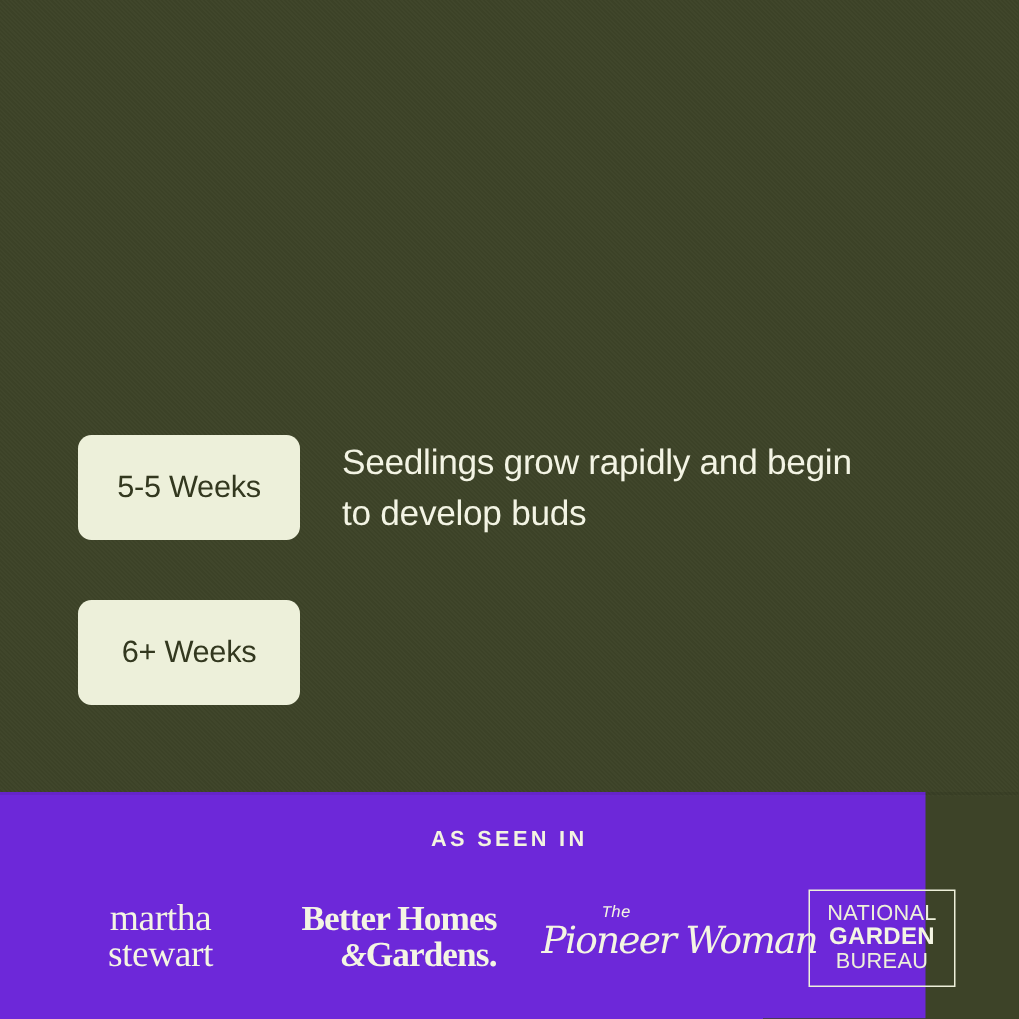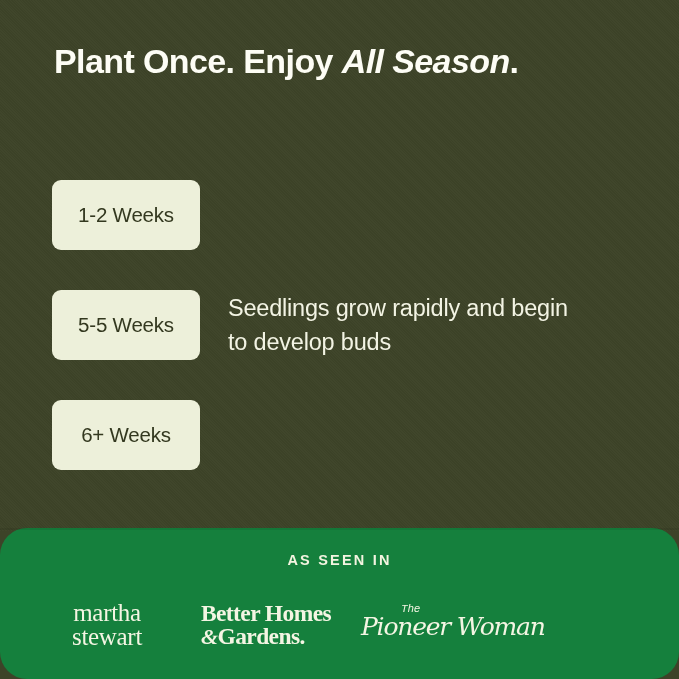--- a/index.html
+++ b/index.html
@@ -116,24 +116,23 @@
     line-height: 34px;
     letter-spacing: -0.2px;
     white-space: nowrap;
   }
 
   
   #band {
     position: absolute;
     left: 0;
     top: 528px;
-    width: 679px;
+    width: 617px;
     height: 151px;
-    background: #15803d;
-    border-radius: 27px;
+    background: #6d28d9;
   }
   #band-topshade {
     position: absolute;
     left: 0; top: 0;
     width: 679px;
     height: 2px;
     background: rgba(0,0,0,0.07);
   }
   .as-seen {
     position: absolute;
@@ -175,21 +174,21 @@
     letter-spacing: -0.3px;
   }
 
   
   #logo-bhg { left: 182px; width: 168px; }
   .bhg {
     font-family: "Liberation Serif", serif;
     font-weight: bold;
     font-size: 23.5px;
     line-height: 23px;
-    text-align: left;
+    text-align: right;
     letter-spacing: -0.6px;
   }
   .bhg .l2 { font-size: 23.5px; }
   .bhg .amp { font-style: italic; font-size: 22px; }
 
   
   #logo-pw { left: 356px; width: 170px; }
   .pw {
     position: relative;
     width: 160px;
@@ -240,29 +239,25 @@
   }
 </style>
 </head>
 <body>
 
 <div id="poster">
 
   <div id="texture"></div>
 
   <div class="head-wrap">
-    <div class="headline"><span>Plant Once. Enjoy </span><span class="em">All Season</span><span>.</span></div>
   </div>
 
   <div class="rows">
 
     <div class="row">
-      <div class="badge">
-        <span class="badge-label">1-2 Weeks</span>
-      </div>
     </div>
 
     <div class="row">
       <div class="badge">
         <span class="badge-label">5-5 Weeks</span>
       </div>
       <div class="desc">
         <div class="desc-line">Seedlings grow rapidly and begin</div>
         <div class="desc-line">to develop buds</div>
       </div>
@@ -297,17 +292,24 @@
         </div>
       </div>
 
       <div class="logo" id="logo-pw">
         <div class="pw">
           <div class="pw-the">The</div>
           <div class="pw-main">Pioneer Woman</div>
         </div>
       </div>
 
+      <div class="logo" id="logo-ngb">
+        <div class="ngb-box">
+          <div class="ngb-l1">NATIONAL</div>
+          <div class="ngb-l2">GARDEN</div>
+          <div class="ngb-l3">BUREAU</div>
+        </div>
+      </div>
 
     </div>
   </div>
 
 </div>
 
 </body></html>

